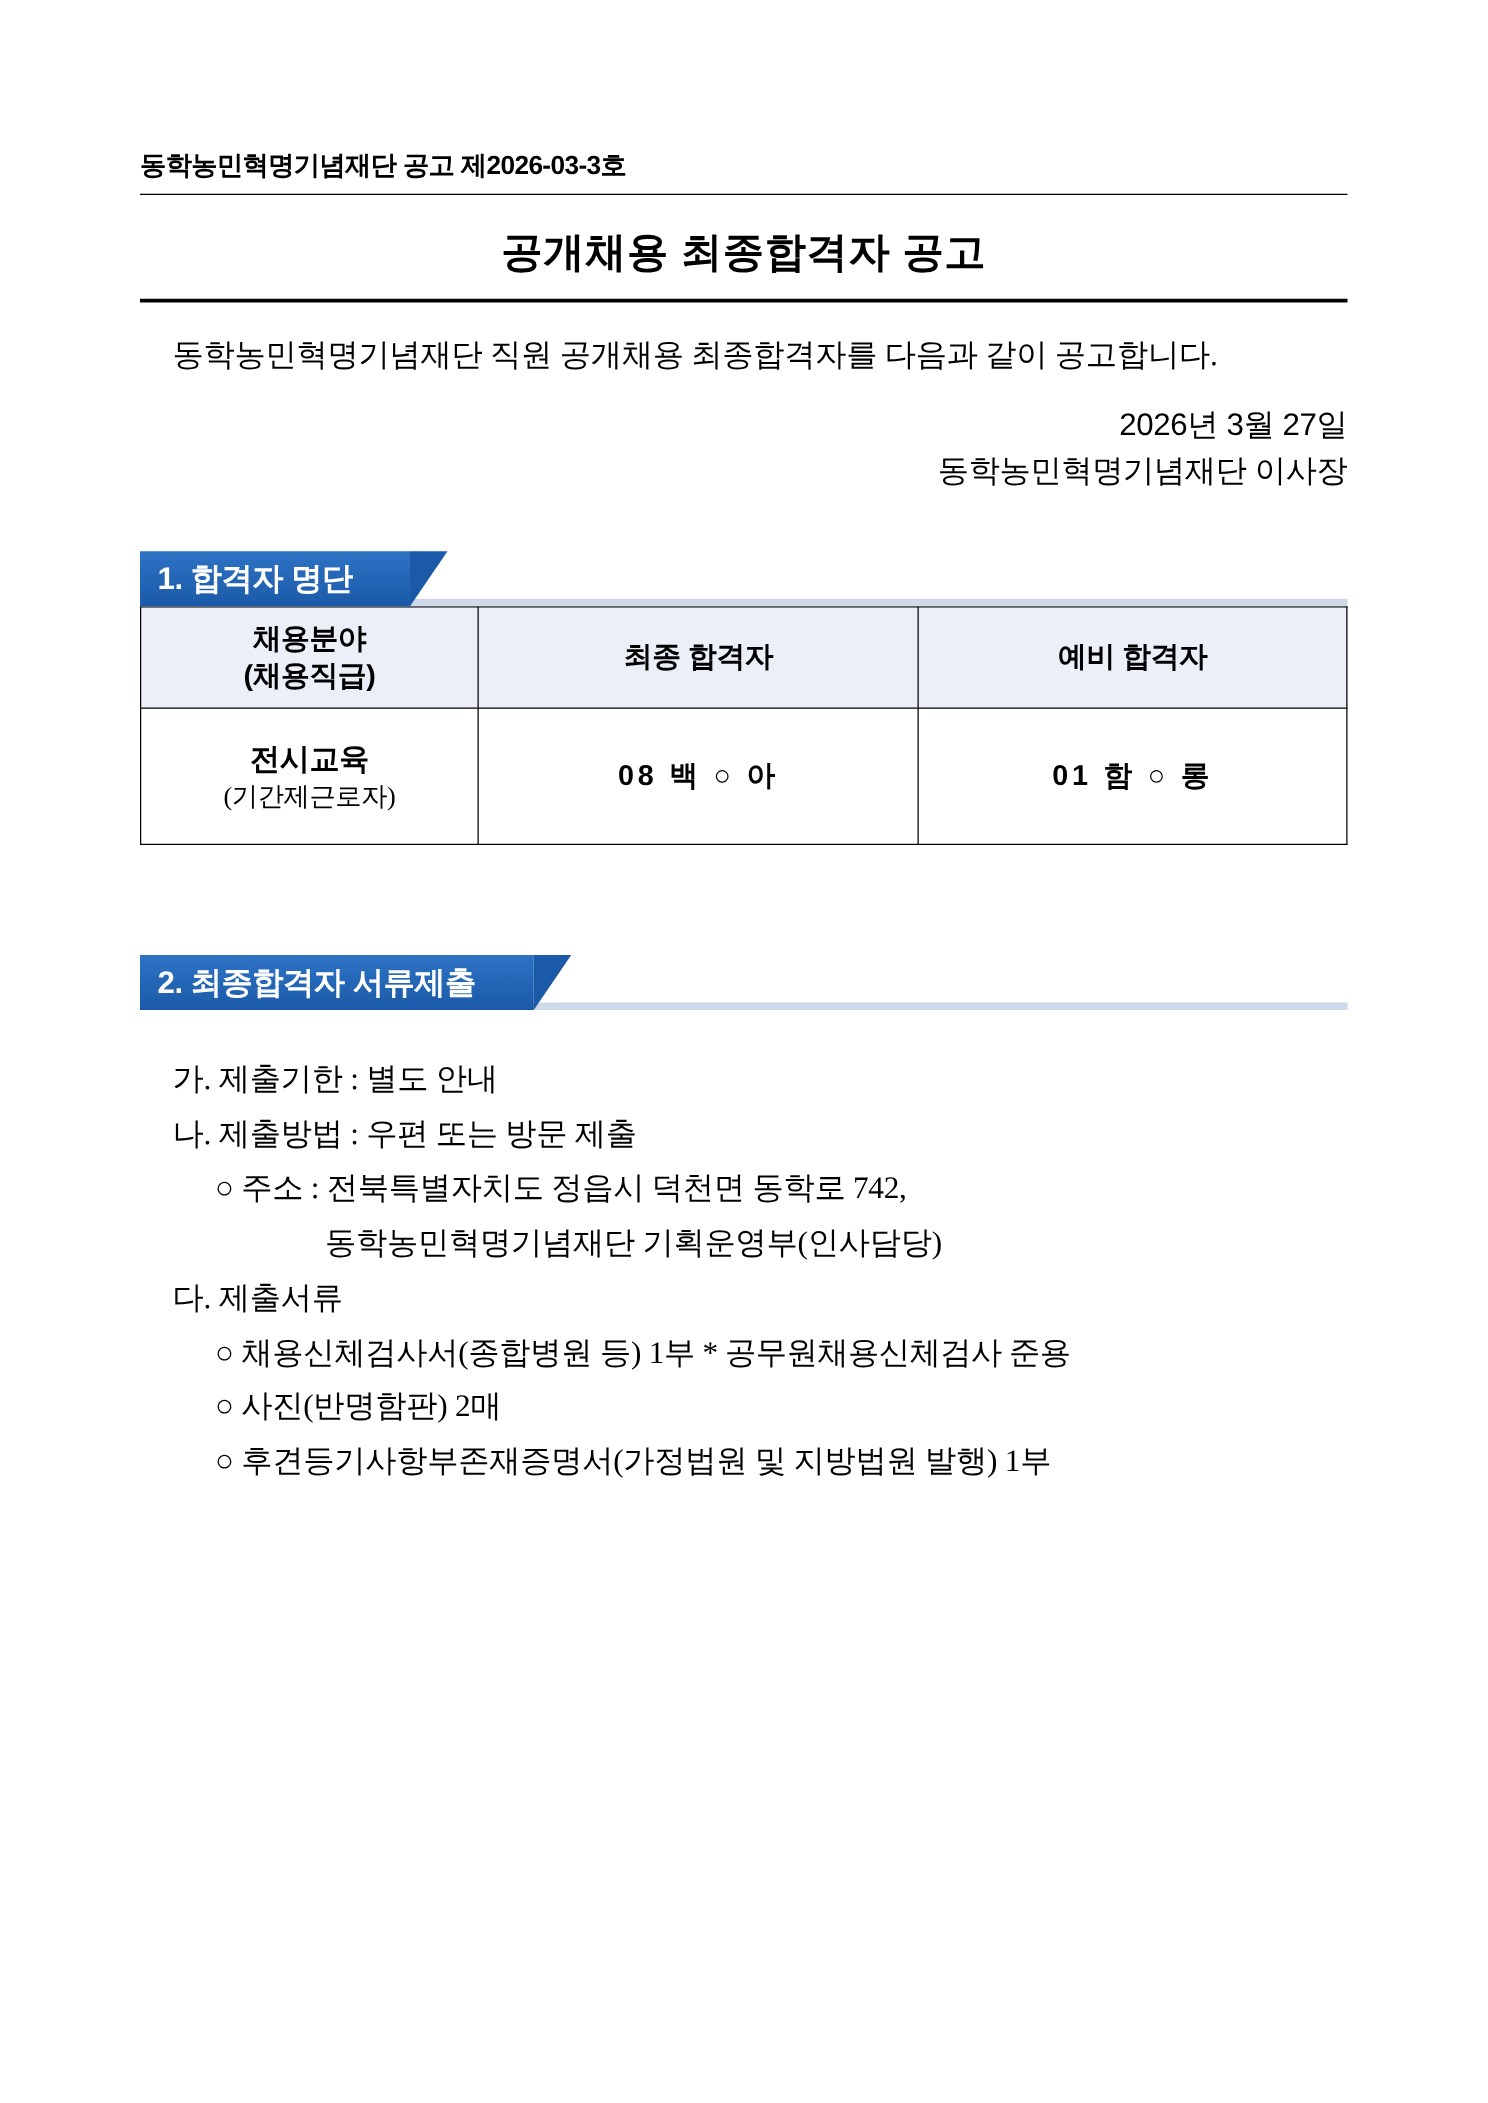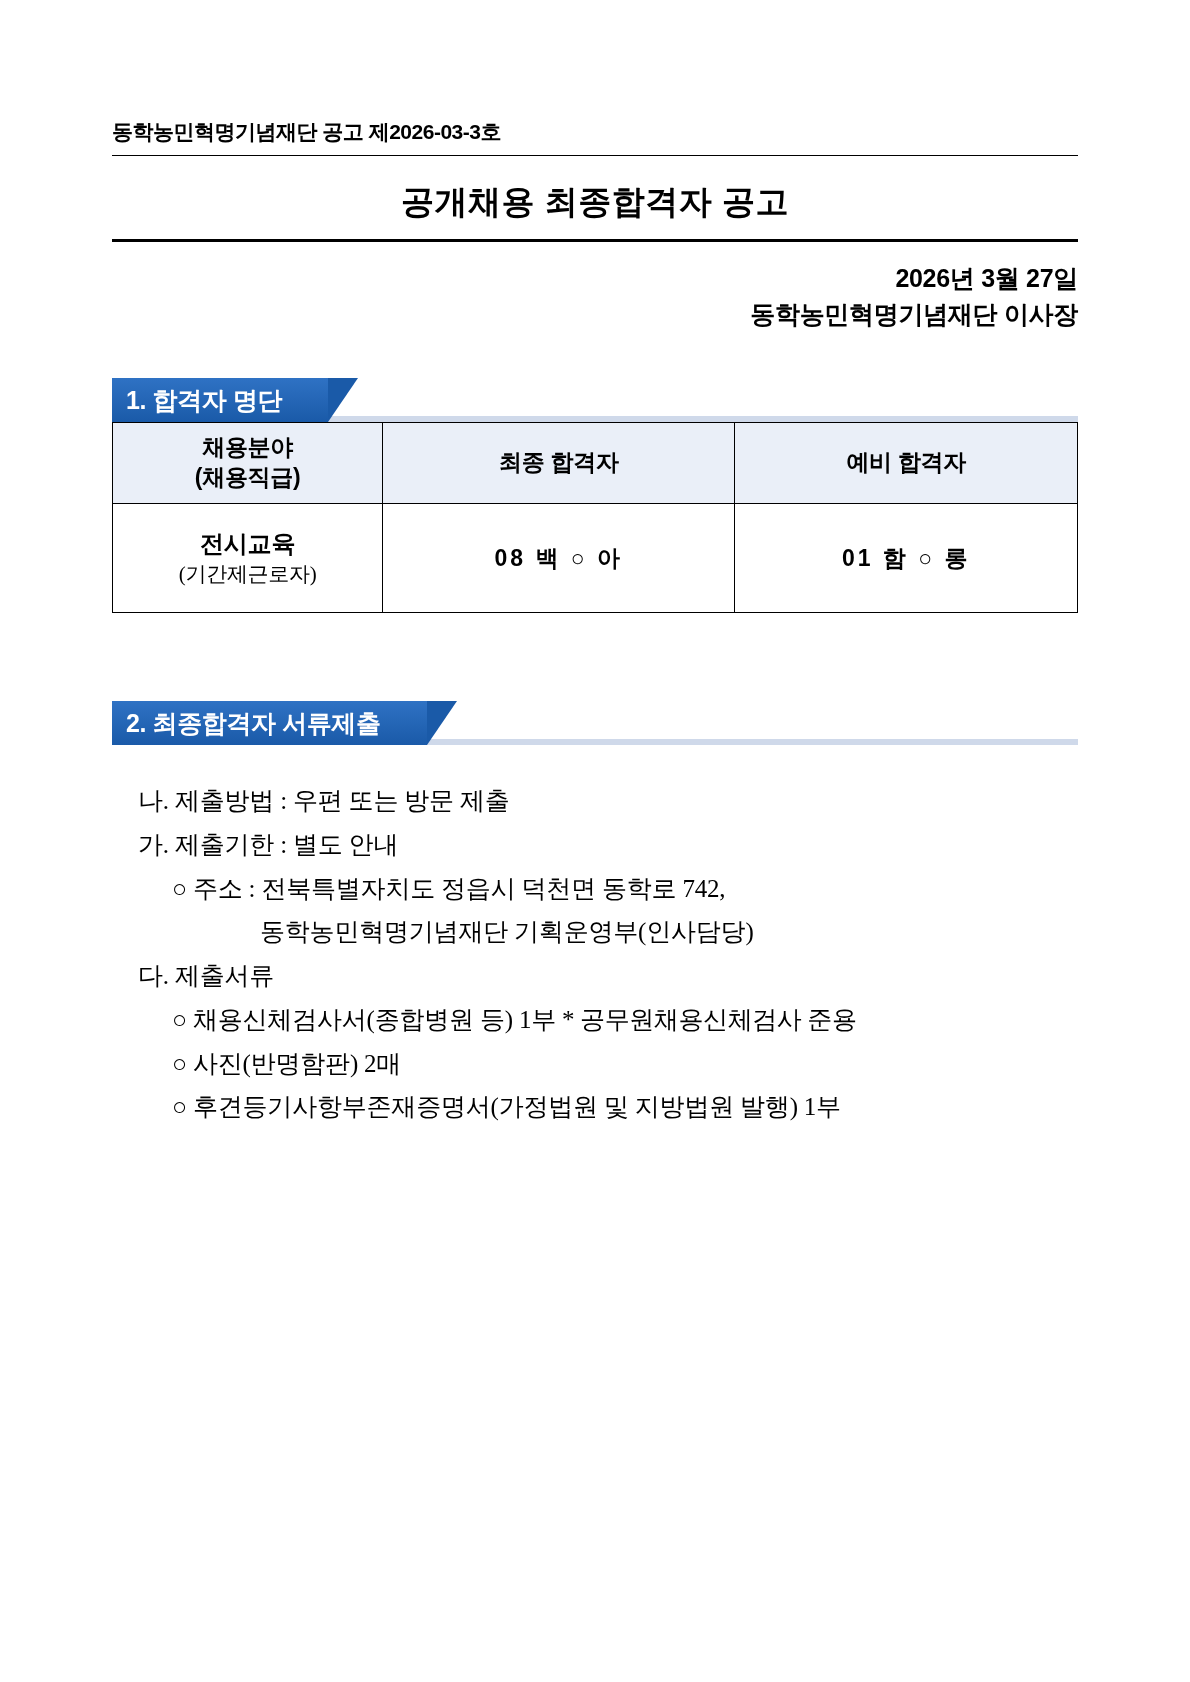--- a/index.html
+++ b/index.html
@@ -65,21 +65,21 @@
     text-align: justify;
     text-justify: inter-ideograph;
     padding-top: 24px;
     letter-spacing: -0.2px;
   }
   .intro .indent { padding-left: 26px; }
 
   .sign-block {
     text-align: right;
     font-family: "Liberation Sans", "DejaVu Sans", sans-serif;
-    font-weight: bold;
+    font-weight: normal;
     font-size: 25px;
     line-height: 1.45;
     padding-top: 18px;
     letter-spacing: -0.3px;
   }
 
   
   .section {
     position: relative;
     margin-top: 46px;
@@ -188,20 +188,23 @@
 <div class="page">
 
   <div class="doc-number">동학농민혁명기념재단 공고 제2026-03-3호</div>
   <div class="rule-thin"></div>
 
   <div class="title-block">
     <div class="title-line2">공개채용 최종합격자 공고</div>
   </div>
   <div class="rule-thick"></div>
 
+  <div class="intro">
+    <span class="indent">동학농민혁명기념재단 직원 공개채용 최종합격자를 다음과 같이 공고합니다.</span>
+  </div>
 
   <div class="sign-block">
     <div>2026년 3월 27일</div>
     <div>동학농민혁명기념재단 이사장</div>
   </div>
 
   <div class="section">
     <div class="underline"></div>
     <div class="bar">1. 합격자 명단</div>
   </div>
@@ -233,22 +236,22 @@
       </tr>
     </tbody>
   </table>
 
   <div class="section" style="margin-top:88px;">
     <div class="underline"></div>
     <div class="bar">2. 최종합격자 서류제출</div>
   </div>
 
   <div class="list">
+    <div class="li-1">가. 제출기한 : 별도 안내</div>
     <div class="li-1">나. 제출방법 : 우편 또는 방문 제출</div>
-    <div class="li-1">가. 제출기한 : 별도 안내</div>
     <div class="li-2">○ 주소 : 전북특별자치도 정읍시 덕천면 동학로 742,</div>
     <div class="li-3">동학농민혁명기념재단 기획운영부(인사담당)</div>
     <div class="li-1">다. 제출서류</div>
     <div class="li-2">
       <span>○ 채용신체검사서(종합병원 등) 1부</span>
       <span class="note">* 공무원채용신체검사 준용</span>
     </div>
     <div class="li-2">○ 사진(반명함판) 2매</div>
     <div class="li-2">○ 후견등기사항부존재증명서(가정법원 및 지방법원 발행) 1부</div>
   </div>

